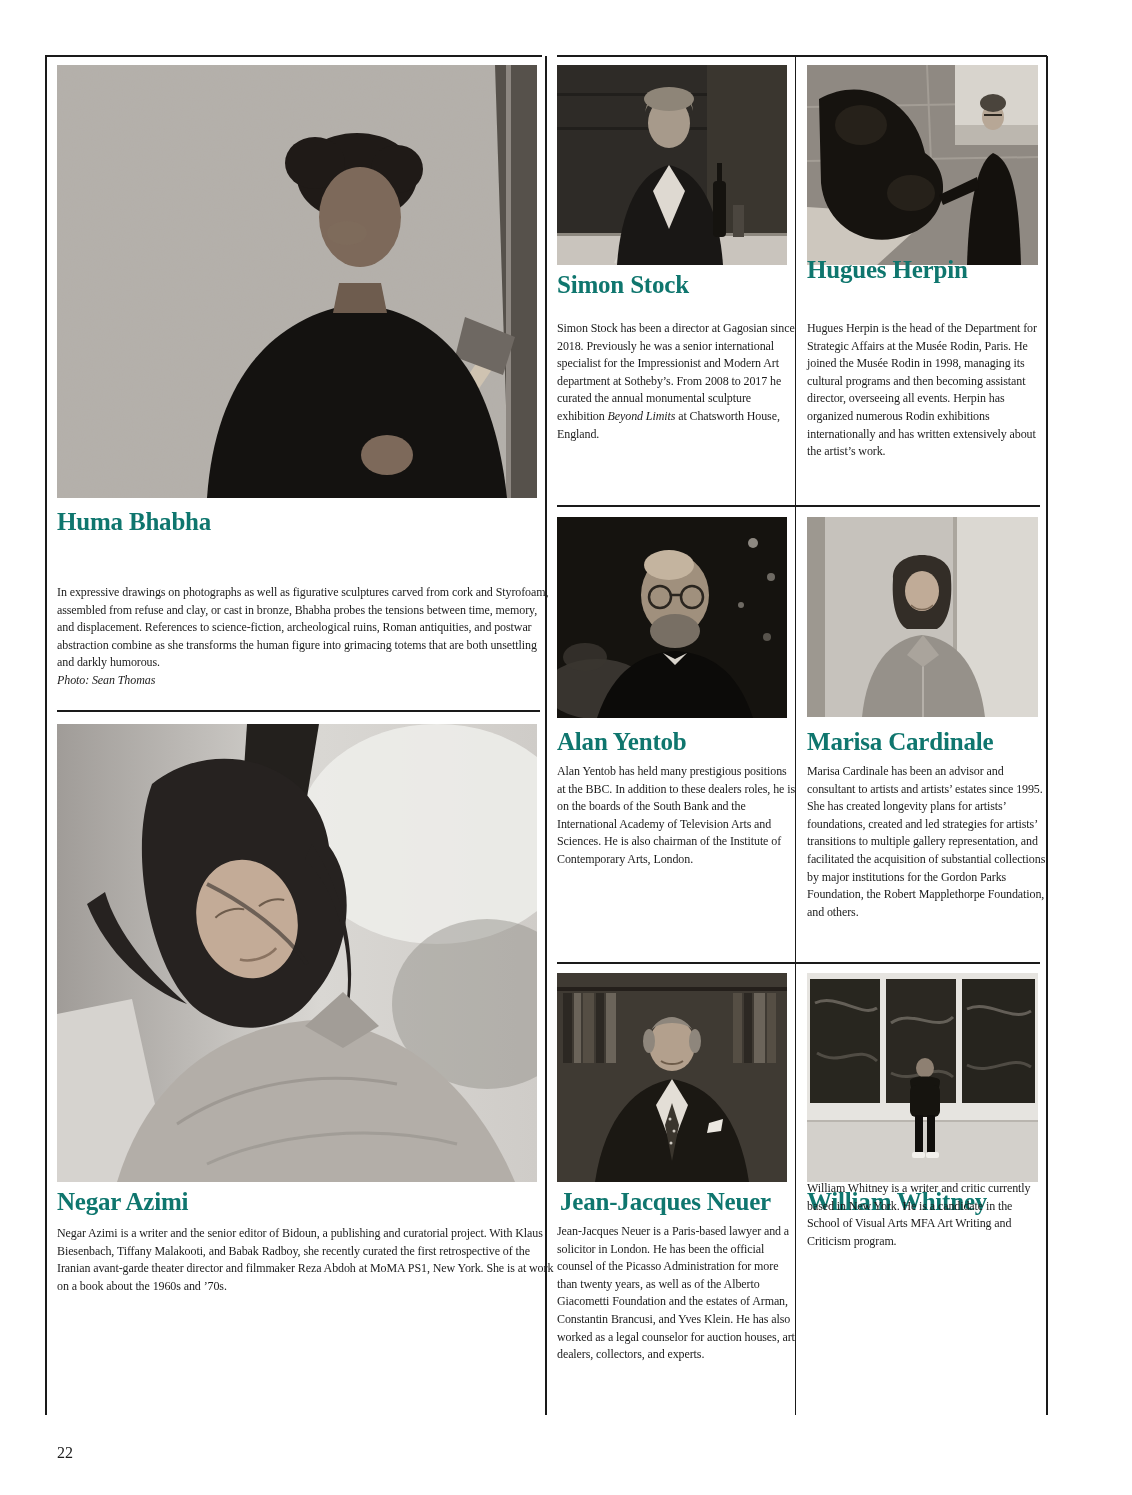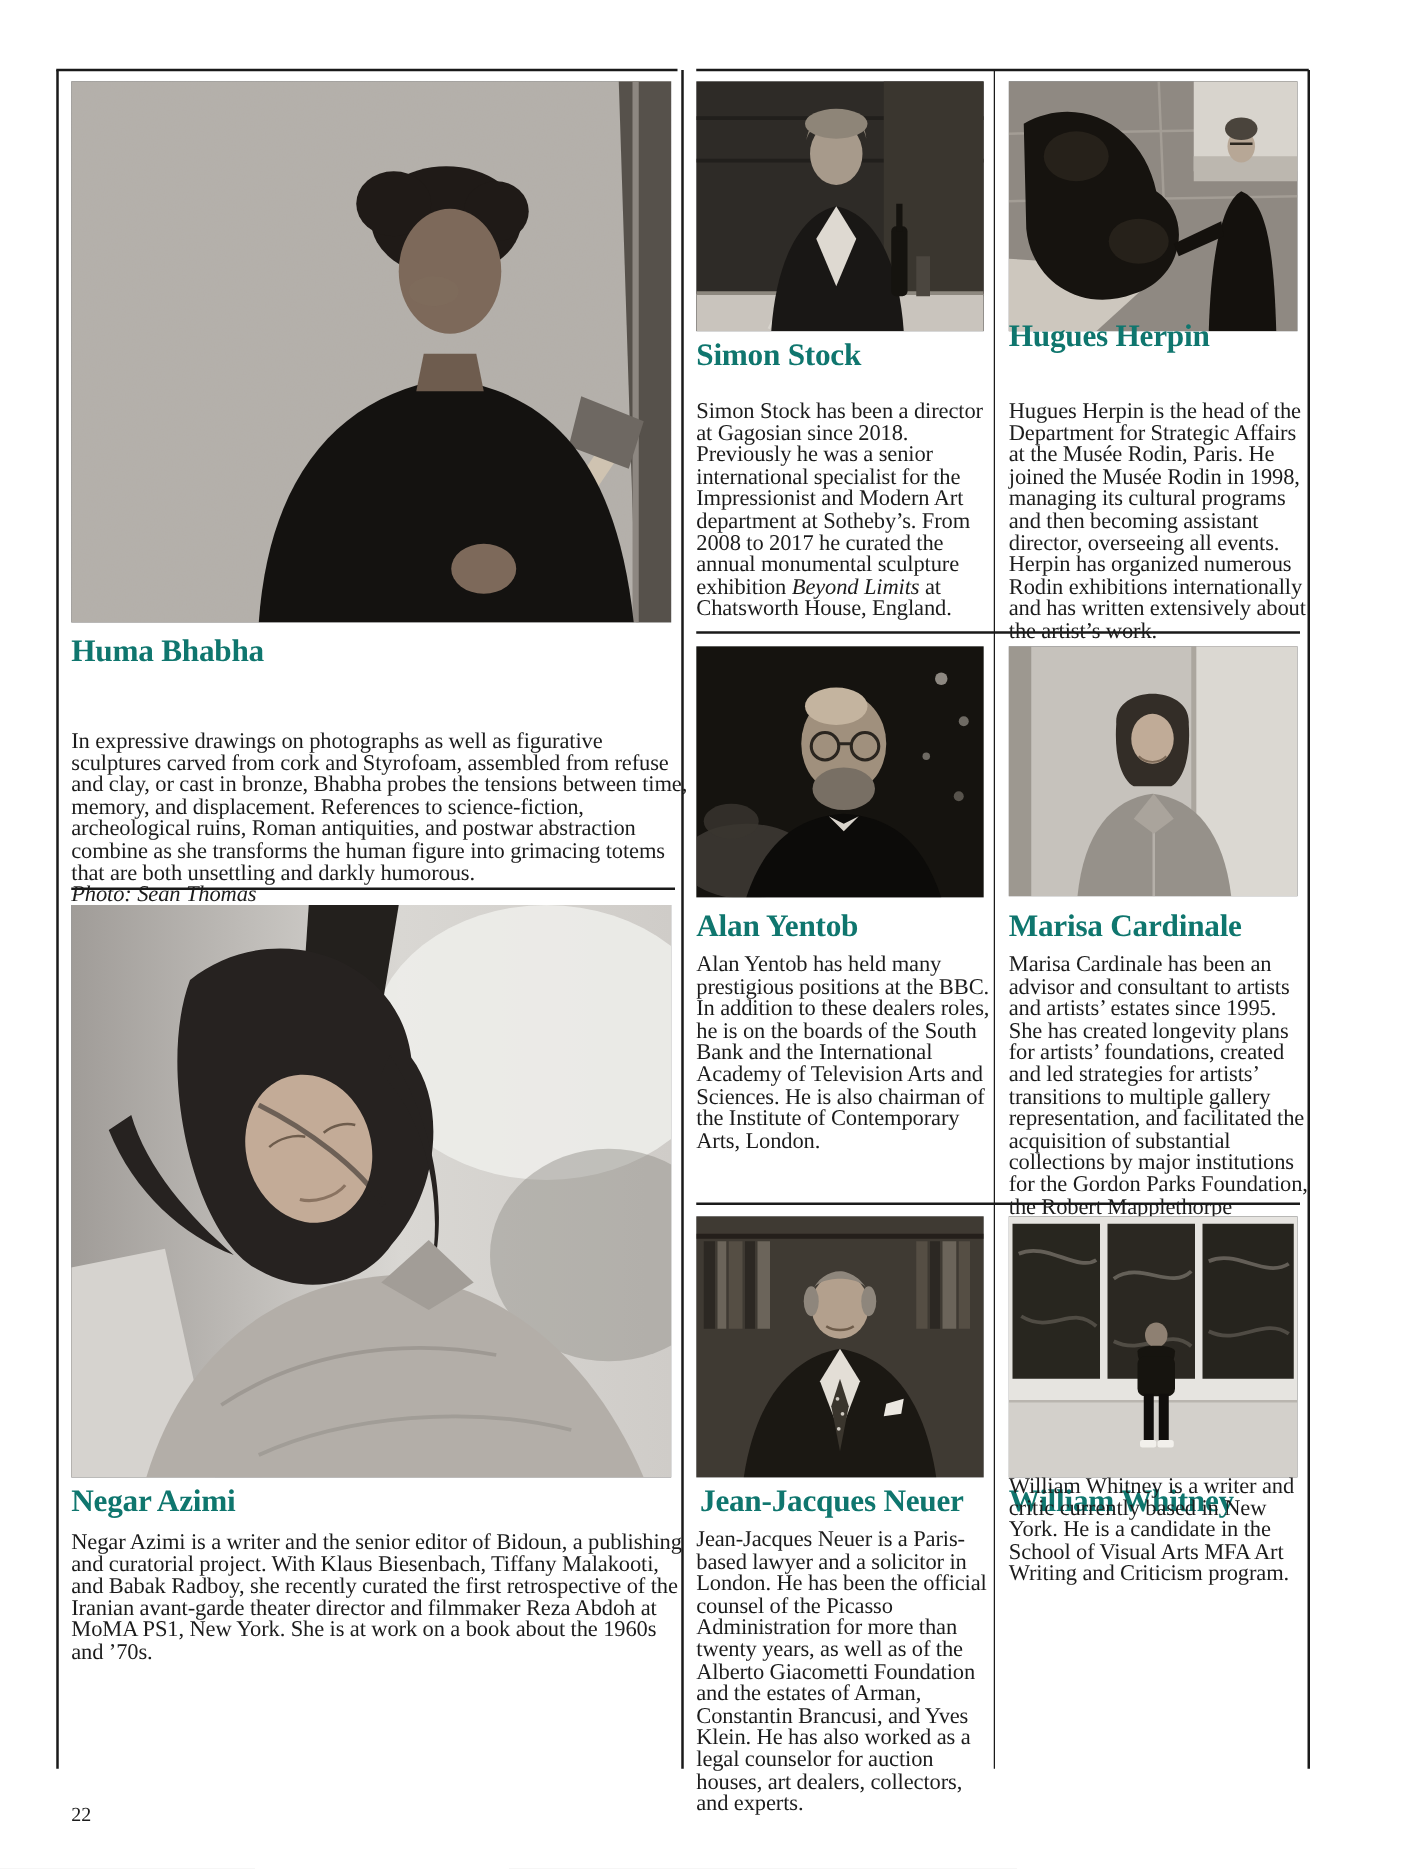--- a/index.html
+++ b/index.html
@@ -16,21 +16,21 @@
   .hrule{position:absolute;height:2px;background:#1a1a1a;}
   .photo{position:absolute;overflow:hidden;background:#777;}
   .photo svg{display:block;}
   h2.name{
     position:absolute;margin:0;
     font-size:25px;font-weight:700;letter-spacing:-0.2px;
     line-height:1.1;color:#0f766e;
   }
   .bio{
     position:absolute;margin:0;
-    font-size:18px;line-height:17.6px;letter-spacing:-0.1px;
+    font-size:12px;line-height:17.6px;letter-spacing:-0.1px;
     color:#1c1c1c;
   }
   .credit{font-style:italic;}
   .ital{font-style:italic;}
   .pagenum{position:absolute;left:57px;top:1444px;font-size:16px;color:#1c1c1c;}
 </style>
 </head>
 <body>
 
 <div class="page">

